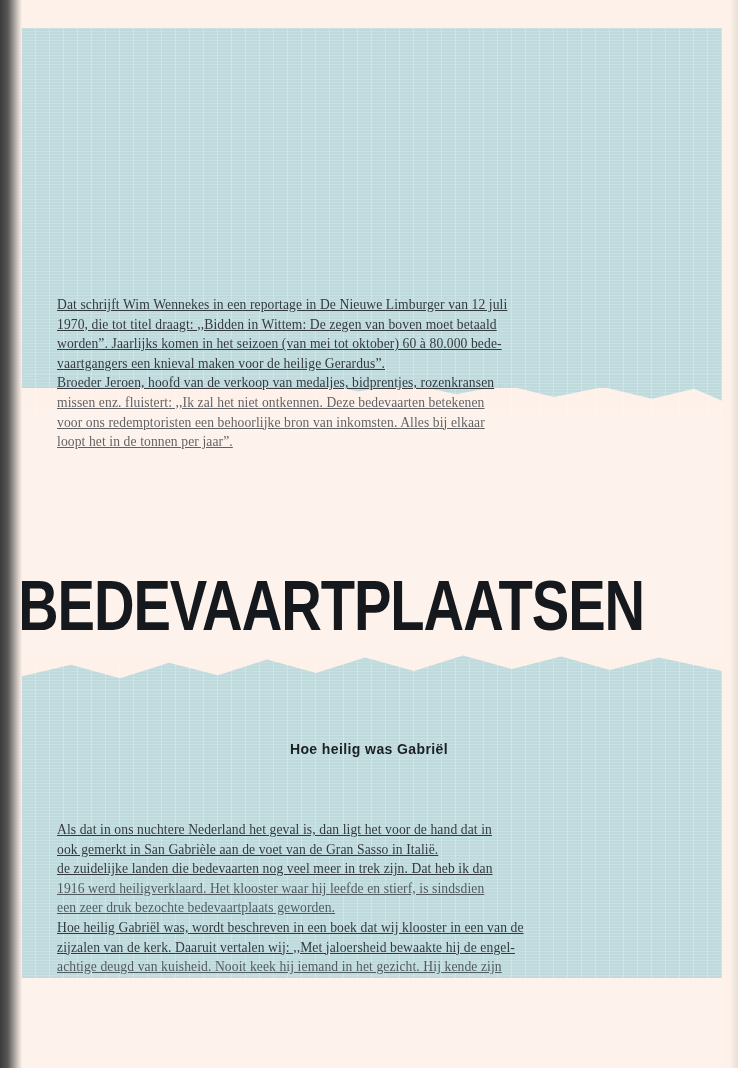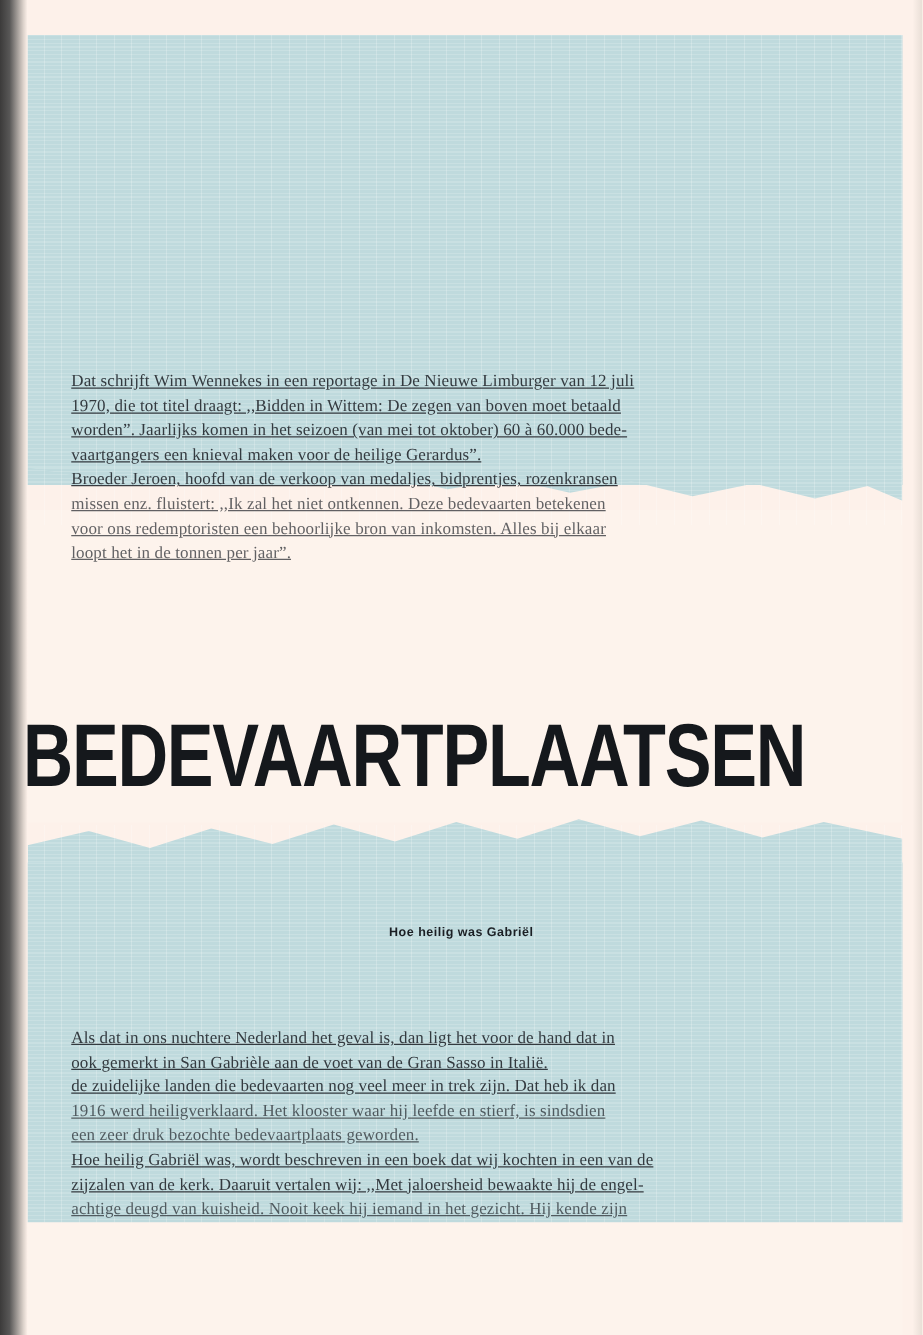--- a/index.html
+++ b/index.html
@@ -124,21 +124,21 @@
   }
 
   
   #subheading {
     position: absolute;
     left: 0; top: 741px;
     width: 738px;
     text-align: center;
     font-family: "Liberation Sans", sans-serif;
     font-weight: 700;
-    font-size: 10px;
+    font-size: 14px;
     letter-spacing: .4px;
     color: #1b1f24;
   }
 
   
   .streaks {
     position: absolute;
     pointer-events: none;
     background-image: repeating-linear-gradient(
         to right,
@@ -172,39 +172,39 @@
   <div class="tint" id="tint-bottom"></div>
 
   <div class="streaks" id="streaks-top"></div>
   <div class="streaks" id="streaks-bottom"></div>
 
   <div id="bottom-margin"></div>
 
   <div class="para faded" id="block-top">
     <p>Dat schrijft Wim Wennekes in een reportage in De Nieuwe Limburger van 12 juli</p>
     <p>1970, die tot titel draagt: ,,Bidden in Wittem: De zegen van boven moet betaald</p>
-    <p>worden”. Jaarlijks komen in het seizoen (van mei tot oktober) 60 à 60.000 bede-</p>
+    <p>worden”. Jaarlijks komen in het seizoen (van mei tot oktober) 60 à 80.000 bede-</p>
     <p>vaartgangers een knieval maken voor de heilige Gerardus”.</p>
     <p>Broeder Jeroen, hoofd van de verkoop van medaljes, bidprentjes, rozenkransen</p>
     <p class="faded-more">missen enz. fluistert: ,,Ik zal het niet ontkennen. Deze bedevaarten betekenen</p>
     <p class="faded-more">voor ons redemptoristen een behoorlijke bron van inkomsten. Alles bij elkaar</p>
     <p class="faded-more">loopt het in de tonnen per jaar”.</p>
   </div>
 
   <div id="headline">BEDEVAARTPLAATSEN</div>
 
   <div id="subheading">Hoe heilig was Gabriël</div>
 
   <div class="para faded" id="block-bottom">
     <p>Als dat in ons nuchtere Nederland het geval is, dan ligt het voor de hand dat in</p>
     <p>ook gemerkt in San Gabrièle aan de voet van de Gran Sasso in Italië.</p>
     <p>de zuidelijke landen die bedevaarten nog veel meer in trek zijn. Dat heb ik dan</p>
     <p class="faded-more">1916 werd heiligverklaard. Het klooster waar hij leefde en stierf, is sindsdien</p>
     <p class="faded-more">een zeer druk bezochte bedevaartplaats geworden.</p>
-    <p>Hoe heilig Gabriël was, wordt beschreven in een boek dat wij kochten in een van de</p>
+    <p>Hoe heilig Gabriël was, wordt beschreven in een boek dat wij klooster in een van de</p>
     <p>zijzalen van de kerk. Daaruit vertalen wij: ,,Met jaloersheid bewaakte hij de engel-</p>
     <p class="faded-more">achtige deugd van kuisheid. Nooit keek hij iemand in het gezicht. Hij kende zijn</p>
   </div>
 
   <div class="gutter-left"></div>
   <div class="gutter-right"></div>
 
 </div>
 
 </body></html>

